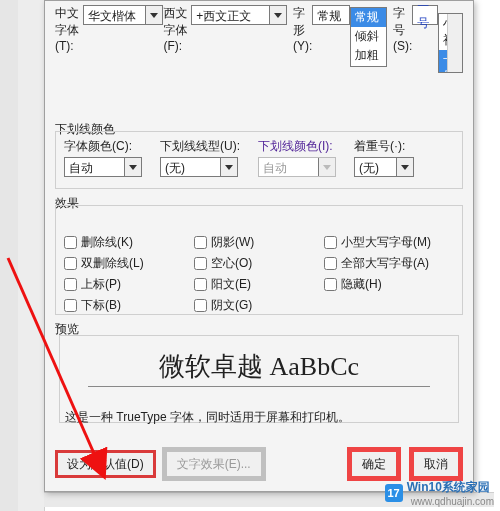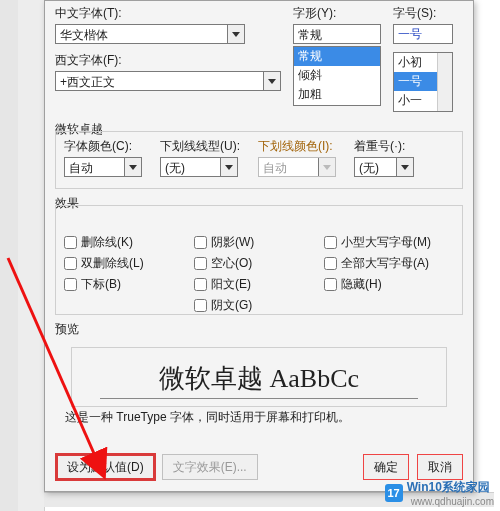--- a/index.html
+++ b/index.html
@@ -6,55 +6,55 @@
 .page{position:relative;width:500px;height:511px;background:#fff;overflow:hidden}
 .left-edge{position:absolute;left:0;top:0;width:18px;height:511px;background:#e6e6e6;border-right:1px solid #c8c8c8}
 .left-inner{position:absolute;left:18px;top:0;width:26px;height:511px;background:#ededed;border-right:1px solid #cfcfcf}
 .dialog{position:absolute;left:44px;top:0;width:430px;height:492px;background:#f4f4f4;border:1px solid #9f9f9f;box-shadow:2px 2px 6px rgba(0,0,0,.25);box-sizing:border-box}
 .group{border:1px solid #cfcfcf;margin:6px 10px;position:relative;padding:24px 8px 8px 8px;box-sizing:border-box}
 .lbl{margin-bottom:2px}
 .sel{display:flex;align-items:stretch;height:20px;border:1px solid #7a7a7a;background:#fff;box-sizing:border-box}
 .sel .txt{flex:1;padding:2px 4px;white-space:nowrap;overflow:hidden}
 .sel .dd{width:16px;border-left:1px solid #7a7a7a;background:#efefef;display:flex;align-items:center;justify-content:center}
 .caret{width:0;height:0;border-left:4px solid transparent;border-right:4px solid transparent;border-top:5px solid #333}
-.col{display:flex;flex-direction:column}
+.col{display:flex;}
 .top-area{position:absolute;left:10px;right:10px;top:4px}
 .top-flex{display:flex}
 .top-left{flex:1;min-width:0}
 .mid-col{width:94px;margin-left:6px}
 .right-col{width:70px;margin-left:6px}
 .listbox{border:1px solid #7a7a7a;background:#fff;height:60px;overflow:hidden;box-sizing:border-box}
 .listbox .item{padding:1px 4px}
 .listbox .item.sel-hl{background:#3b8be6;color:#fff}
 .sizebox{display:flex;align-items:center;height:20px;border:1px solid #7a7a7a;background:#fff;box-sizing:border-box}
 .sizebox .txt{flex:1;padding:2px 4px;color:#1a3cbf}
 .listbox.sizes .item.sel-hl{background:#3b8be6;color:#fff}
 .allfont-lbl{position:absolute;left:10px;top:120px}
 .group.allfont{position:absolute;left:10px;right:10px;top:130px;height:58px;margin:0;padding-top:6px}
 .af-row{display:flex;align-items:flex-end}
 .af-col{display:flex;flex-direction:column;margin-right:18px}
 .af-col .lbl{margin-bottom:2px}
 .af-sel{width:78px}
-.af-col.dis .lbl{color:#a16207}
+.af-col.dis .lbl{color:#4c1d95}
 .af-col.dis .sel{border-color:#bcbcbc}
 .af-col.dis .txt{color:#9a9a9a}
 .af-col.dis .caret{border-top-color:#bbb}
 .af-col.last .af-sel{width:60px}
 .eff-lbl{position:absolute;left:10px;top:194px}
 .group.effects{position:absolute;left:10px;right:10px;top:204px;height:110px;margin:0;padding:24px 8px}
 .cb-grid{display:flex}
 .cb-col{flex:1}
 .cb{display:flex;align-items:center;margin:4px 0}
 .cb input{margin:0 4px 0 0;width:13px;height:13px}
 .prev-lbl{position:absolute;left:10px;top:320px}
-.group.preview{position:absolute;left:10px;right:10px;top:330px;height:60px;margin:16px;padding:6px 8px}
+.group.preview{position:absolute;left:10px;right:10px;top:330px;height:88px;margin:4px;padding:6px 8px}
 .prev-box{height:42px;border-bottom:1px solid #888;display:flex;align-items:flex-end;justify-content:center;font-family:KaiTi,"STKaiti",serif;font-size:26px;padding-bottom:2px;margin:0 20px}
 .prev-note{position:absolute;left:20px;top:408px;font-size:12px;color:#222}
 .btn-row{position:absolute;left:10px;right:10px;bottom:10px;display:flex;align-items:center}
-.btn{height:24px;border:1px solid #ef4444;background:#f0f0f0;padding:0 10px;font-size:12px;display:flex;align-items:center;cursor:default}
+.btn{height:24px;border:5px solid #ef4444;background:#f0f0f0;padding:0 10px;font-size:12px;display:flex;align-items:center;cursor:default}
 .btn.primary{border:2px solid #d93a3a;box-shadow:0 0 0 1px #d93a3a inset}
 .btn.dis{color:#9a9a9a;border-color:#c0c0c0}
 .spacer{flex:1}
 .arrow{position:absolute;pointer-events:none}
 .watermark{position:absolute;right:6px;bottom:4px;display:flex;align-items:center;font-size:12px;color:#2a6fb5}
 .wm-logo{width:18px;height:18px;background:#2b8fe6;border-radius:3px;color:#fff;display:flex;align-items:center;justify-content:center;font-weight:bold;margin-right:4px;font-size:11px}
 .wm-sub{font-size:10px;color:#888;margin-left:4px}
 .bg-bar{position:absolute;left:44px;right:6px;top:492px;height:14px;background:#e9e9e9;border-top:1px solid #cfcfcf}
 </style>
 </head>
@@ -106,21 +106,21 @@
       <div class="listbox sizes" style="width:60px;margin-top:8px;position:relative">
         <div class="item">小初</div>
         <div class="item sel-hl">一号</div>
         <div class="item">小一</div>
         <div style="position:absolute;right:0;top:0;bottom:0;width:14px;background:#efefef;border-left:1px solid #ccc"></div>
       </div>
     </div>
   </div>
 </div>
 
-<div class="allfont-lbl">微软卓越</div>
+<div class="allfont-lbl">下划线颜色</div>
 <div class="group allfont">
   <div class="af-row">
     <div class="af-col">
       <div class="lbl">字体颜色(C):</div>
       <div class="sel af-sel">
         <div class="txt">自动</div>
         <div class="dd">
                 <div class="caret"></div>
               </div>
       </div>
@@ -159,20 +159,24 @@
 <div class="group effects">
   <div class="cb-grid">
     <div class="cb-col">
       <label class="cb">
               <input type="checkbox" style="">
               <span>删除线(K)</span>
             </label>
       <label class="cb">
               <input type="checkbox" style="">
               <span>双删除线(L)</span>
+            </label>
+      <label class="cb">
+              <input type="checkbox" style="">
+              <span>上标(P)</span>
             </label>
       <label class="cb">
               <input type="checkbox" style="">
               <span>下标(B)</span>
             </label>
     </div>
     <div class="cb-col">
       <label class="cb">
               <input type="checkbox" style="">
               <span>阴影(W)</span>

